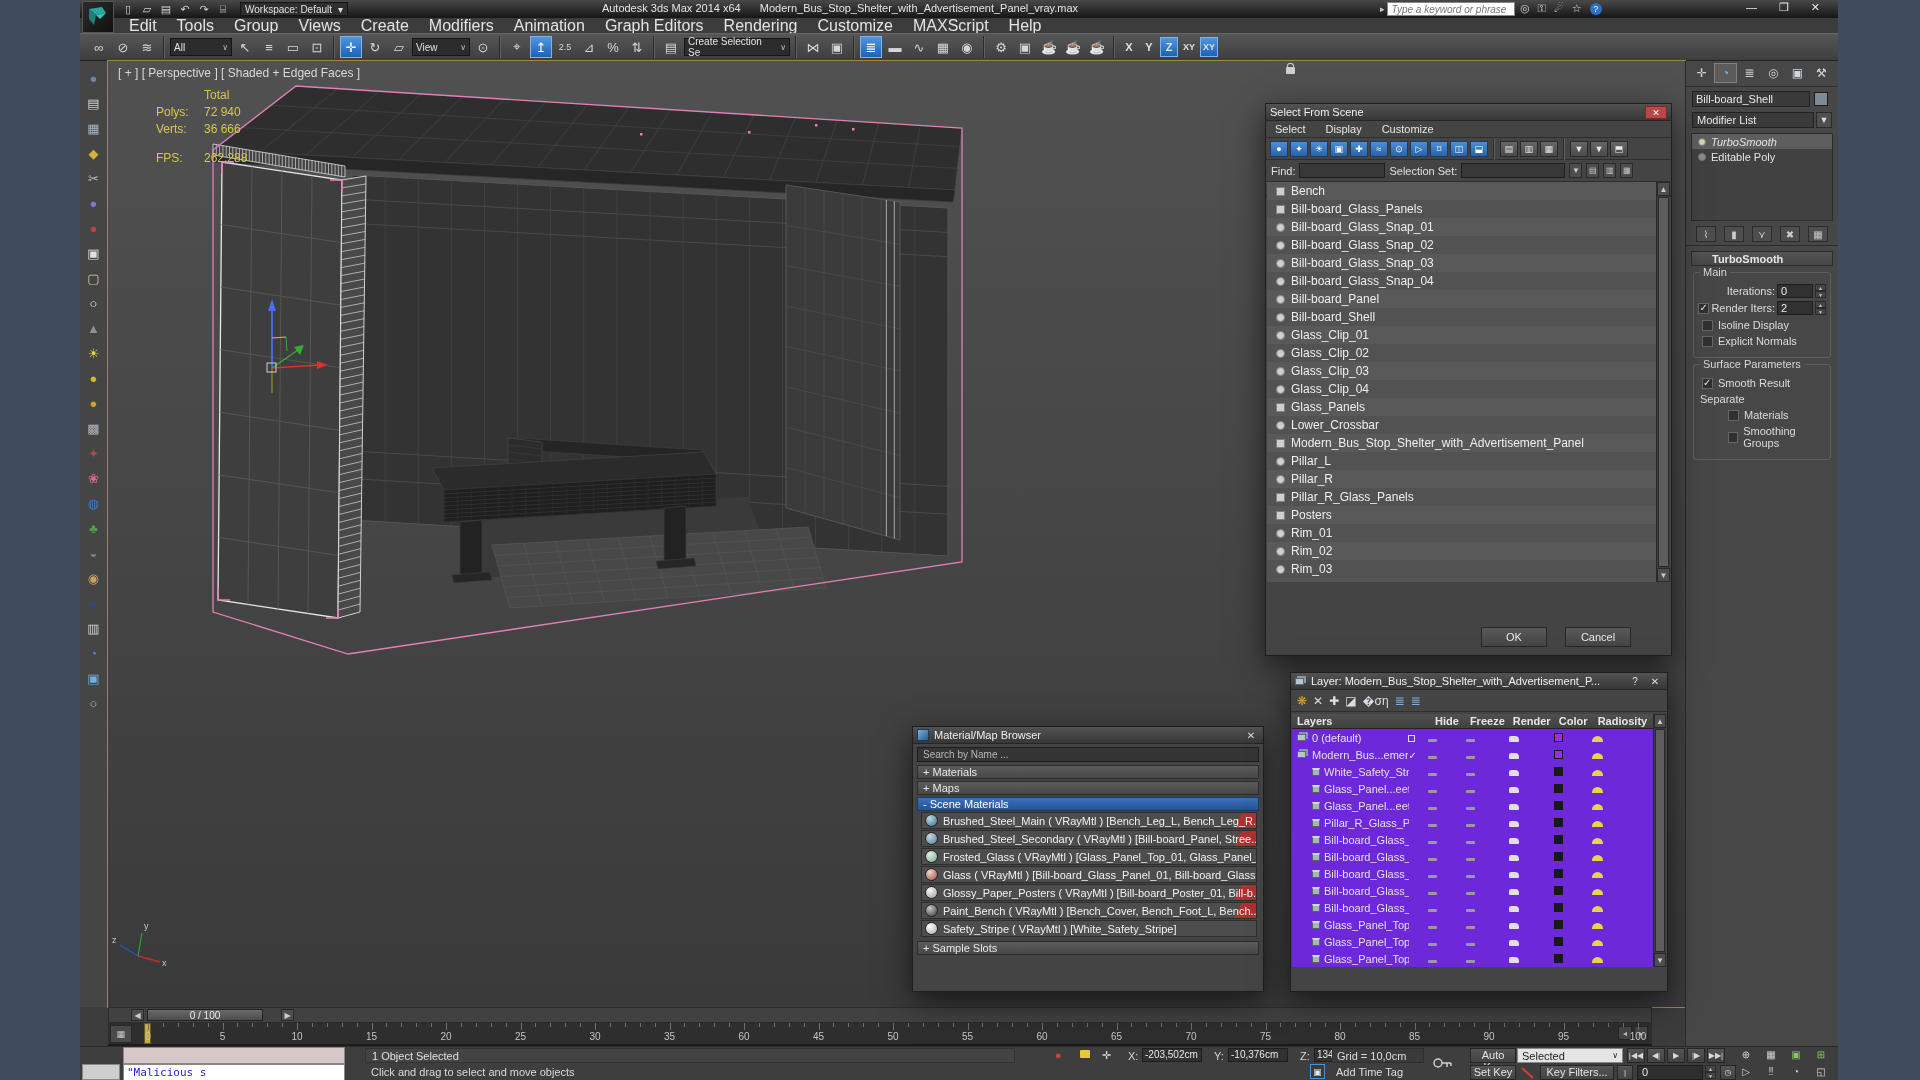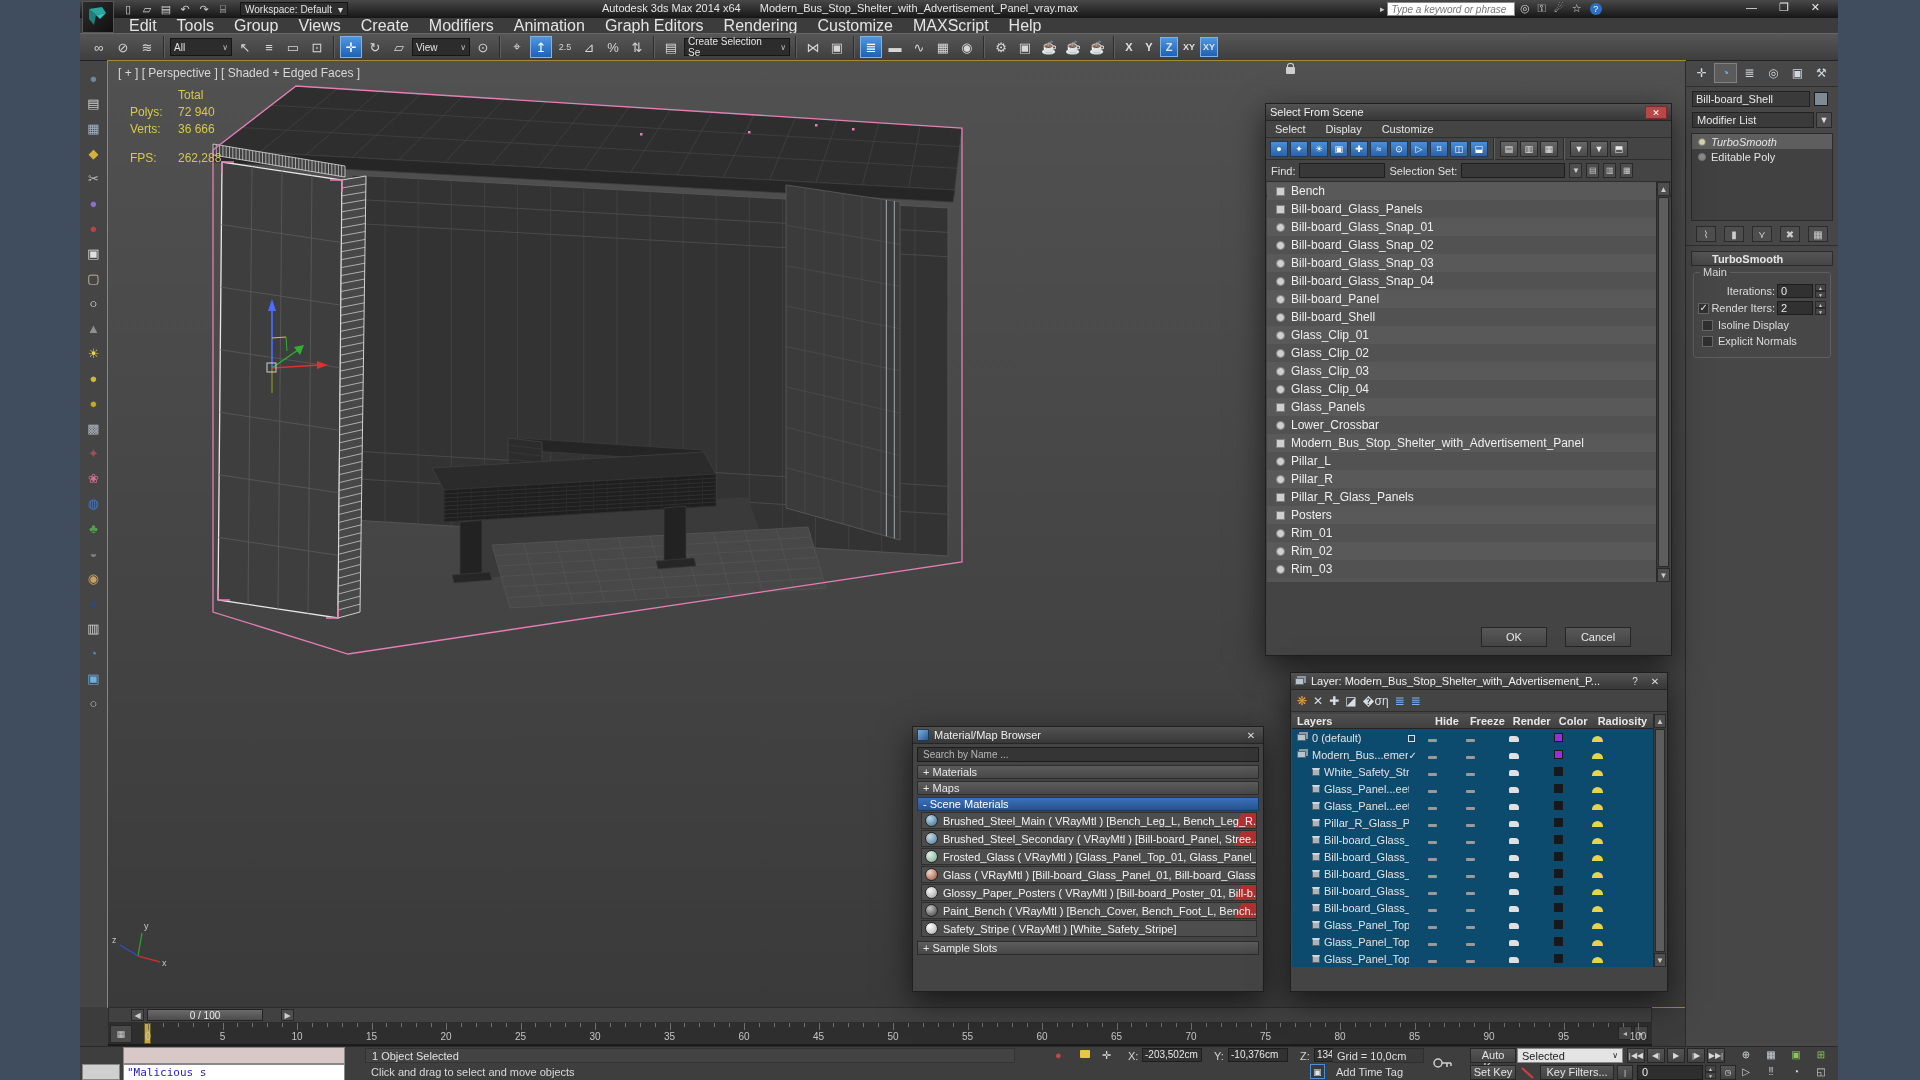--- a/index.html
+++ b/index.html
@@ -48,21 +48,21 @@
 
   
   .lefttoolbar { position:absolute; left:0; top:61px; width:28px; height:946px; background:#454545;
                  border-right:1px solid #2a2a2a; display:flex; flex-direction:column; align-items:center; padding-top:6px; gap:3px;}
   .lic { width:22px; height:22px; display:flex; align-items:center; justify-content:center; font-size:13px;}
 
   
   .viewport { position:absolute; left:28px; top:61px; width:1577px; height:946px;
               background:linear-gradient(#515151,#3a3a3a); outline:1px solid #9d8b3a; }
   .vp-label { position:absolute; left:10px; top:5px; color:#d8d8d8; font-size:12px; }
-  .vp-stats { position:absolute; left:22px; top:26px; color:#d6c94a; font-size:12px; line-height:17px;}
+  .vp-stats { position:absolute; left:48px; top:26px; color:#d6c94a; font-size:12px; line-height:17px;}
   .vp-stats .lbl { display:inline-block; width:48px; }
   .vp-lock { position:absolute; left:1178px; top:6px; width:9px; height:7px; background:#cfcfcf; border-radius:1px;}
   .vp-lock::before { content:""; position:absolute; left:1px; top:-4px; width:5px; height:4px;
                      border:1.5px solid #cfcfcf; border-bottom:none; border-radius:3px 3px 0 0;}
 
   
   .cmdpanel { position:absolute; left:1605px; top:61px; width:153px; height:985px; background:#474747; border-left:1px solid #2a2a2a; font-size:11px; color:#dcdcdc;}
   .cp-tabs { display:flex; gap:1px; padding:2px 2px 3px 4px; border-bottom:1px solid #303030;}
   .cp-tab { width:23px; height:20px; display:flex; align-items:center; justify-content:center; font-size:12px; color:#cfd6dc;}
   .cp-tab.active { background:#5b5b5b; border:1px solid #808080; }
@@ -148,21 +148,21 @@
              display:flex; align-items:center; gap:5px; padding-left:3px; font-size:11px; color:#f2f2f2; white-space:nowrap; overflow:hidden;}
   .mat-ball { width:13px; height:13px; border-radius:50%; flex:none; border:1px solid #222;}
   .mat-red { position:absolute; right:0; top:0; bottom:0; width:22px; background:#b03030;
              clip-path:polygon(35% 0,100% 0,100% 100%,0 100%); z-index:0;}
   .mat-txt { position:relative; z-index:1; }
 
   
   .lay { left:1210px; top:672px; width:378px; height:320px; }
   .lay-tools { height:22px; display:flex; align-items:center; gap:6px; padding:0 6px; border-bottom:1px solid #2e2e2e;}
   .lay-tools span { font-size:12px; color:#d8dee4; }
-  .lay-grid { position:absolute; left:1px; top:41px; right:14px; bottom:24px; background:#0c4a6e; overflow:hidden;}
+  .lay-grid { position:absolute; left:1px; top:41px; right:14px; bottom:24px; background:#6d28d9; overflow:hidden;}
   .lay-hdr { display:flex; height:15px; background:linear-gradient(#505050,#404040); border-bottom:1px solid #242424;
              font-size:11px; font-weight:bold; color:#e8e8e8; align-items:center;}
   .lay-hdr div, .lay-row .cell { text-align:center; }
   .c-label { width:118px; text-align:left !important; padding-left:5px;}
   .c-mark { width:20px; } .c-hide { width:38px; } .c-freeze { width:44px; } .c-render { width:46px; } .c-color { width:38px; } .c-rad { width:62px; }
   .lay-row { display:flex; height:17px; align-items:center; font-size:11px; color:#e2e2e2;}
   .lay-row .c-label { white-space:nowrap; overflow:hidden; display:flex; align-items:center; gap:4px;}
   .lay-row .c-label.ind { padding-left:20px; }
   .lyr-ico { width:9px; height:7px; background:#b9c3cc; border:1px solid #5a6a74; box-shadow:2px -2px 0 #8a98a2; flex:none; margin-right:2px;}
   .obj-ico { width:8px; height:8px; background:#aab4bc; border:1px solid #55606a; border-top:2px solid #cfd8e0; flex:none;}
@@ -684,20 +684,38 @@
       <div class="cbrow">
         <div class="cb"></div>
         <span>Isoline Display</span>
       </div>
       <div class="cbrow">
         <div class="cb"></div>
         <span>Explicit Normals</span>
       </div>
     </div>
 
+    <div class="group">
+      <div class="legend">Surface Parameters</div>
+      <div class="cbrow">
+        <div class="cb on"></div>
+        <span>Smooth Result</span>
+      </div>
+      <div class="cbrow" style="margin-left:2px">
+        <span>Separate</span>
+      </div>
+      <div class="cbrow ind">
+        <div class="cb"></div>
+        <span>Materials</span>
+      </div>
+      <div class="cbrow ind">
+        <div class="cb"></div>
+        <span>Smoothing Groups</span>
+      </div>
+    </div>
 
   </div>
 
   <div class="dlg sfs">
     <div class="dlg-title">
       <span class="ttl">Select From Scene</span>
       <div class="close-red">✕</div>
     </div>
     <div class="sfs-menu" id="sfsmenu">
           <span>Select</span>

